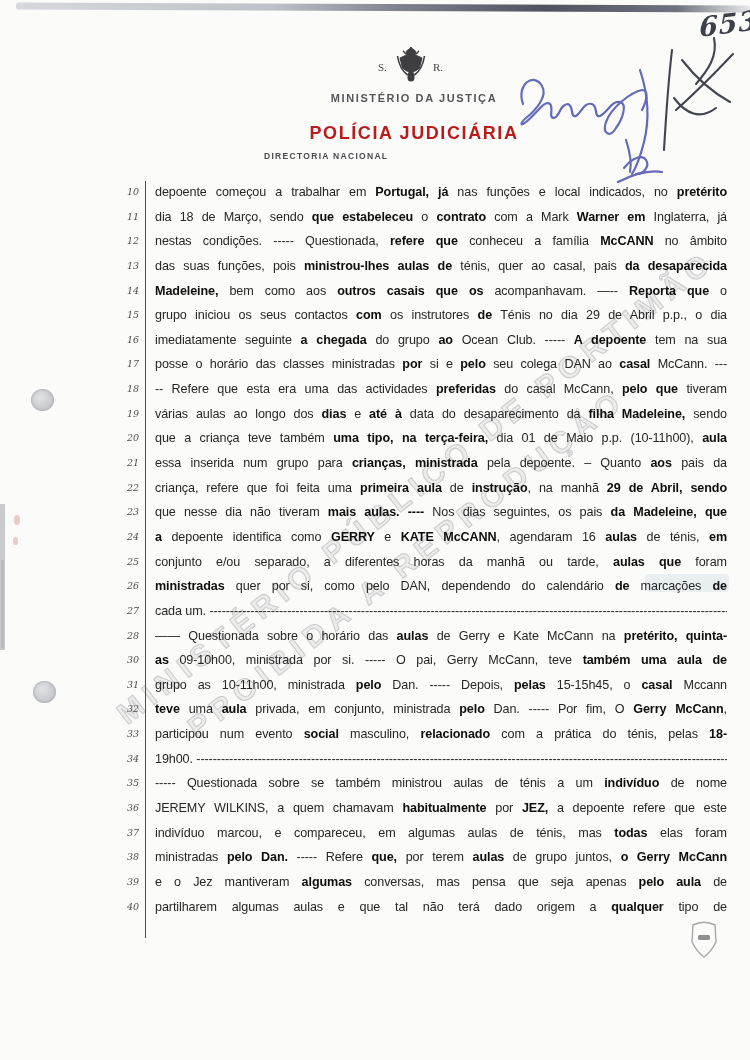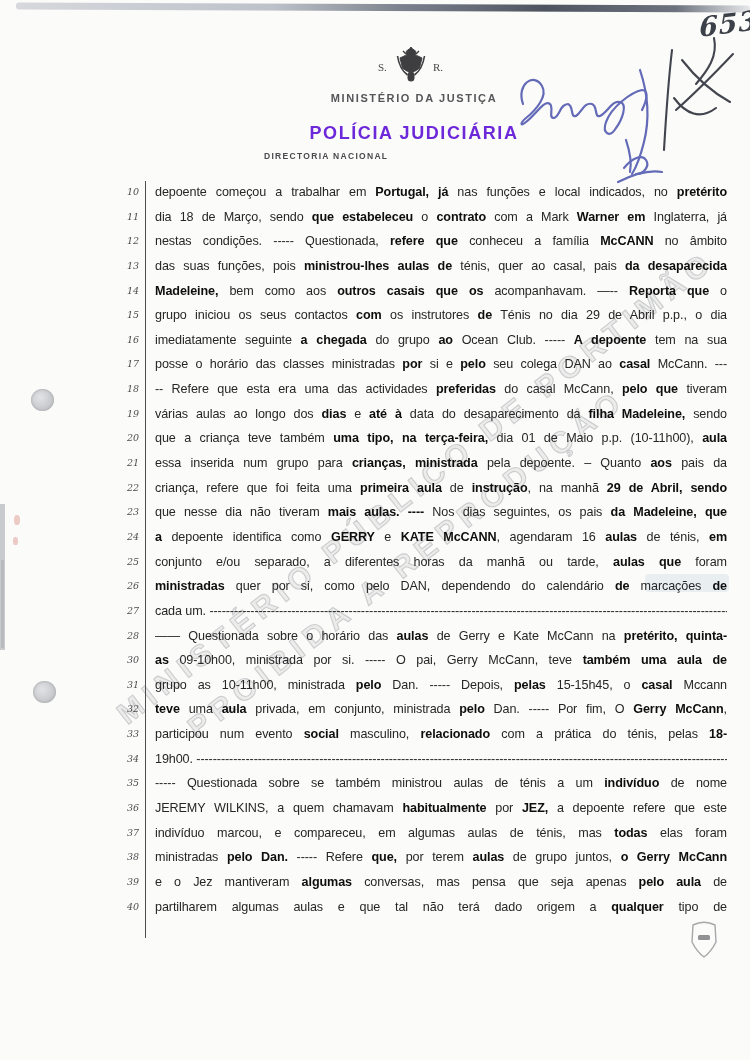--- a/index.html
+++ b/index.html
@@ -13,21 +13,21 @@
     transform:rotate(0.25deg)}
 
   
   .initial{position:absolute;font-family:"Liberation Serif",serif;font-size:11px;color:#474747}
   .initial.s{left:378px;top:61px}
   .initial.r{left:433px;top:61px}
   .crest{position:absolute;left:395px;top:46px}
   .ministry{position:absolute;left:264px;top:92px;width:300px;text-align:center;
     font-size:11px;font-weight:bold;letter-spacing:1.6px;color:#55555a}
   .agency{position:absolute;left:214px;top:123px;width:400px;text-align:center;
-    font-size:18px;font-weight:bold;letter-spacing:1.6px;color:#6d28d9}
+    font-size:18px;font-weight:bold;letter-spacing:1.6px;color:#b91c1c}
   .directorate{position:absolute;left:264px;top:151px;width:300px;
     font-size:8.5px;font-weight:bold;letter-spacing:1.3px;color:#4a4a4e}
 
   
   .pagenum{position:absolute;left:699px;top:8px;font-family:"DejaVu Serif",serif;
     font-style:italic;font-size:27px;font-weight:bold;color:#3c4049;
     transform:rotate(-7deg) skewX(-6deg);letter-spacing:1px}
   .ink{position:absolute;left:490px;top:8px;pointer-events:none}
 
   

